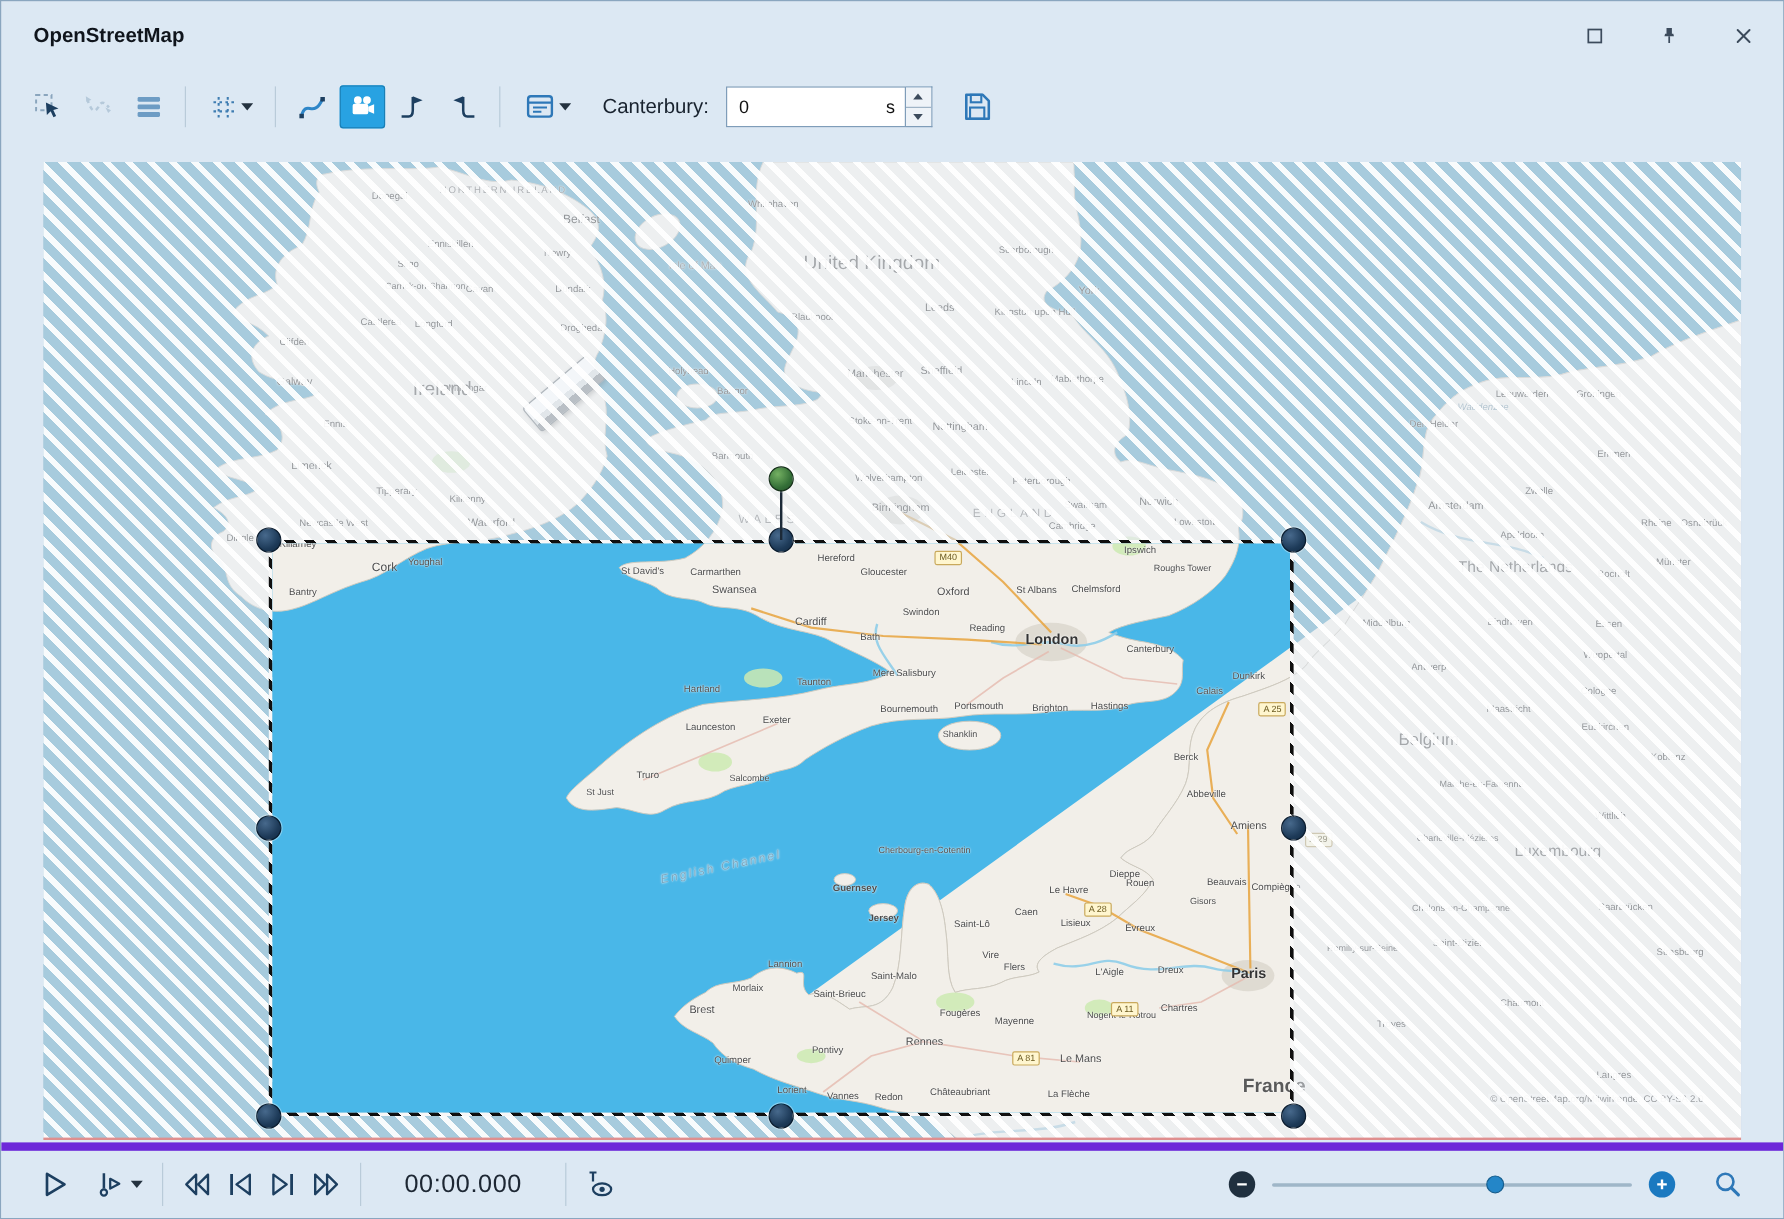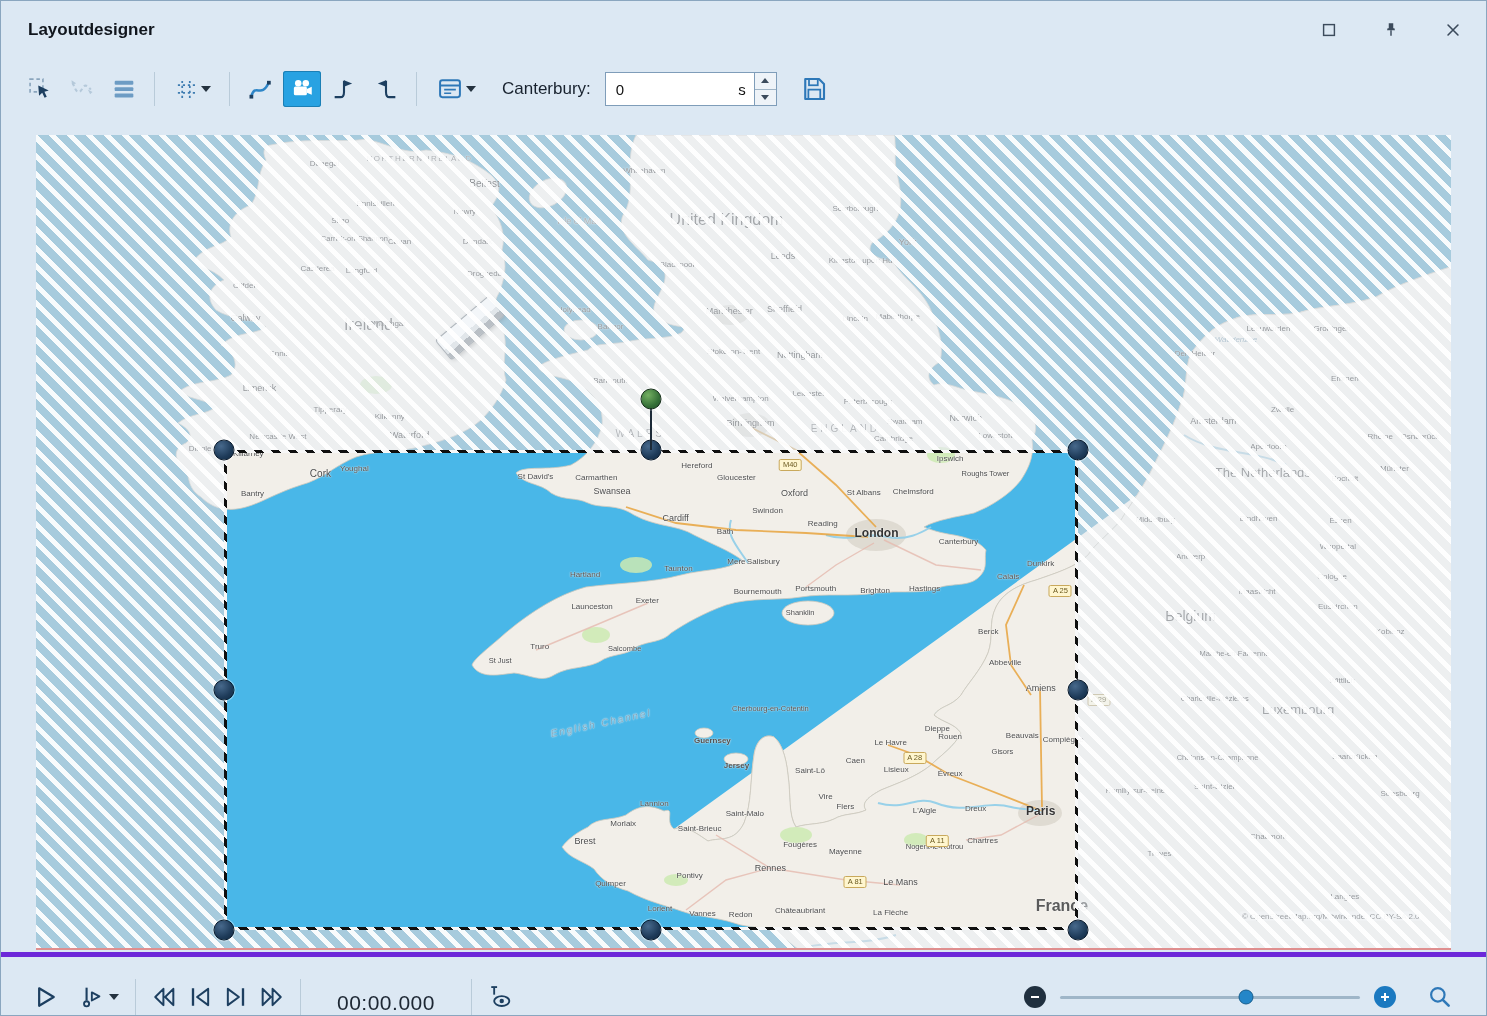--- a/index.html
+++ b/index.html
@@ -50,40 +50,40 @@
   .dim{position:absolute;inset:0;background:rgba(233,240,246,.45);pointer-events:none;}
   .hatch{position:absolute;inset:0;pointer-events:none;background:repeating-linear-gradient(45deg,rgba(255,255,255,.92) 0px,rgba(255,255,255,.92) 5px,rgba(255,255,255,0) 5px,rgba(255,255,255,0) 13px);}
   .red-line{position:absolute;left:0;right:0;bottom:0;height:2px;background:#df8f8f;}
   #viewport{position:absolute;box-sizing:border-box;border:3px solid #111;border-image:repeating-linear-gradient(45deg,#101010 0 6px,#f7f7f7 6px 12px) 3;cursor:move;}
   #viewport-inner{position:absolute;inset:0;overflow:hidden;}
   .handle{position:absolute;width:19px;height:19px;border-radius:50%;transform:translate(-50%,-50%);background:radial-gradient(circle at 35% 30%,#47698c,#1d3a58 62%,#122a42);border:1px solid #0b1c2e;box-shadow:0 0 0 1px rgba(255,255,255,.35);cursor:pointer;}
   .handle.rot{background:radial-gradient(circle at 35% 30%,#74b062,#346f37 62%,#24502a);border:1px solid #16301a;}
   .rot-line{position:absolute;width:2px;background:#1c2a38;transform:translateX(-50%);}
 
   
-  .bottombar{position:absolute;left:0;right:0;top:951px;bottom:0;border-top:5px solid #6d28d9;display:flex;align-items:flex-end;padding:0 28px 0 26px;background:#dce8f3;}
+  .bottombar{position:absolute;left:0;right:0;top:951px;bottom:0;border-top:7px solid #6d28d9;display:flex;align-items:center;padding:0 28px 0 26px;background:#dce8f3;}
   .bbtn{width:36px;height:36px;display:flex;align-items:center;justify-content:center;cursor:pointer;}
   .bsep{width:1px;height:36px;background:#b9cbd9;margin:0 10px;}
   .timecode{font-size:21px;color:#1d2733;margin:0 26px;letter-spacing:.5px;}
   .zoomwrap{margin-left:auto;display:flex;align-items:center;gap:14px;}
   .zbtn{width:22px;height:22px;border-radius:50%;display:flex;align-items:center;justify-content:center;color:#fff;font-size:16px;line-height:1;cursor:pointer;}
   .zbtn.minus{background:#20303f;}
   .zbtn.plus{background:#1b79c0;}
   .slider{position:relative;width:300px;height:22px;cursor:pointer;}
   .slider .track{position:absolute;left:0;right:0;top:10px;height:3px;background:#9fb6c8;border-radius:2px;}
   .slider .thumb{position:absolute;top:11px;width:13px;height:13px;border-radius:50%;background:#2486c8;border:1px solid #175e8e;transform:translate(-50%,-50%);}
   svg{display:block;}
 </style>
 </head>
 <body>
 
 <div class="window">
 
   <div class="titlebar">
-    <div class="title">Layoutdesigner</div>
+    <div class="title">OpenStreetMap</div>
     <div class="controls">
       <div class="winbtn">
         <span>
           <svg width="18" height="18" viewBox="0 0 20 20">
               <rect x="4" y="4" width="12" height="12" fill="none" stroke="#3c4b5c" stroke-width="1.6"></rect>
             </svg>
         </span>
       </div>
       <div class="winbtn">
         <span>

